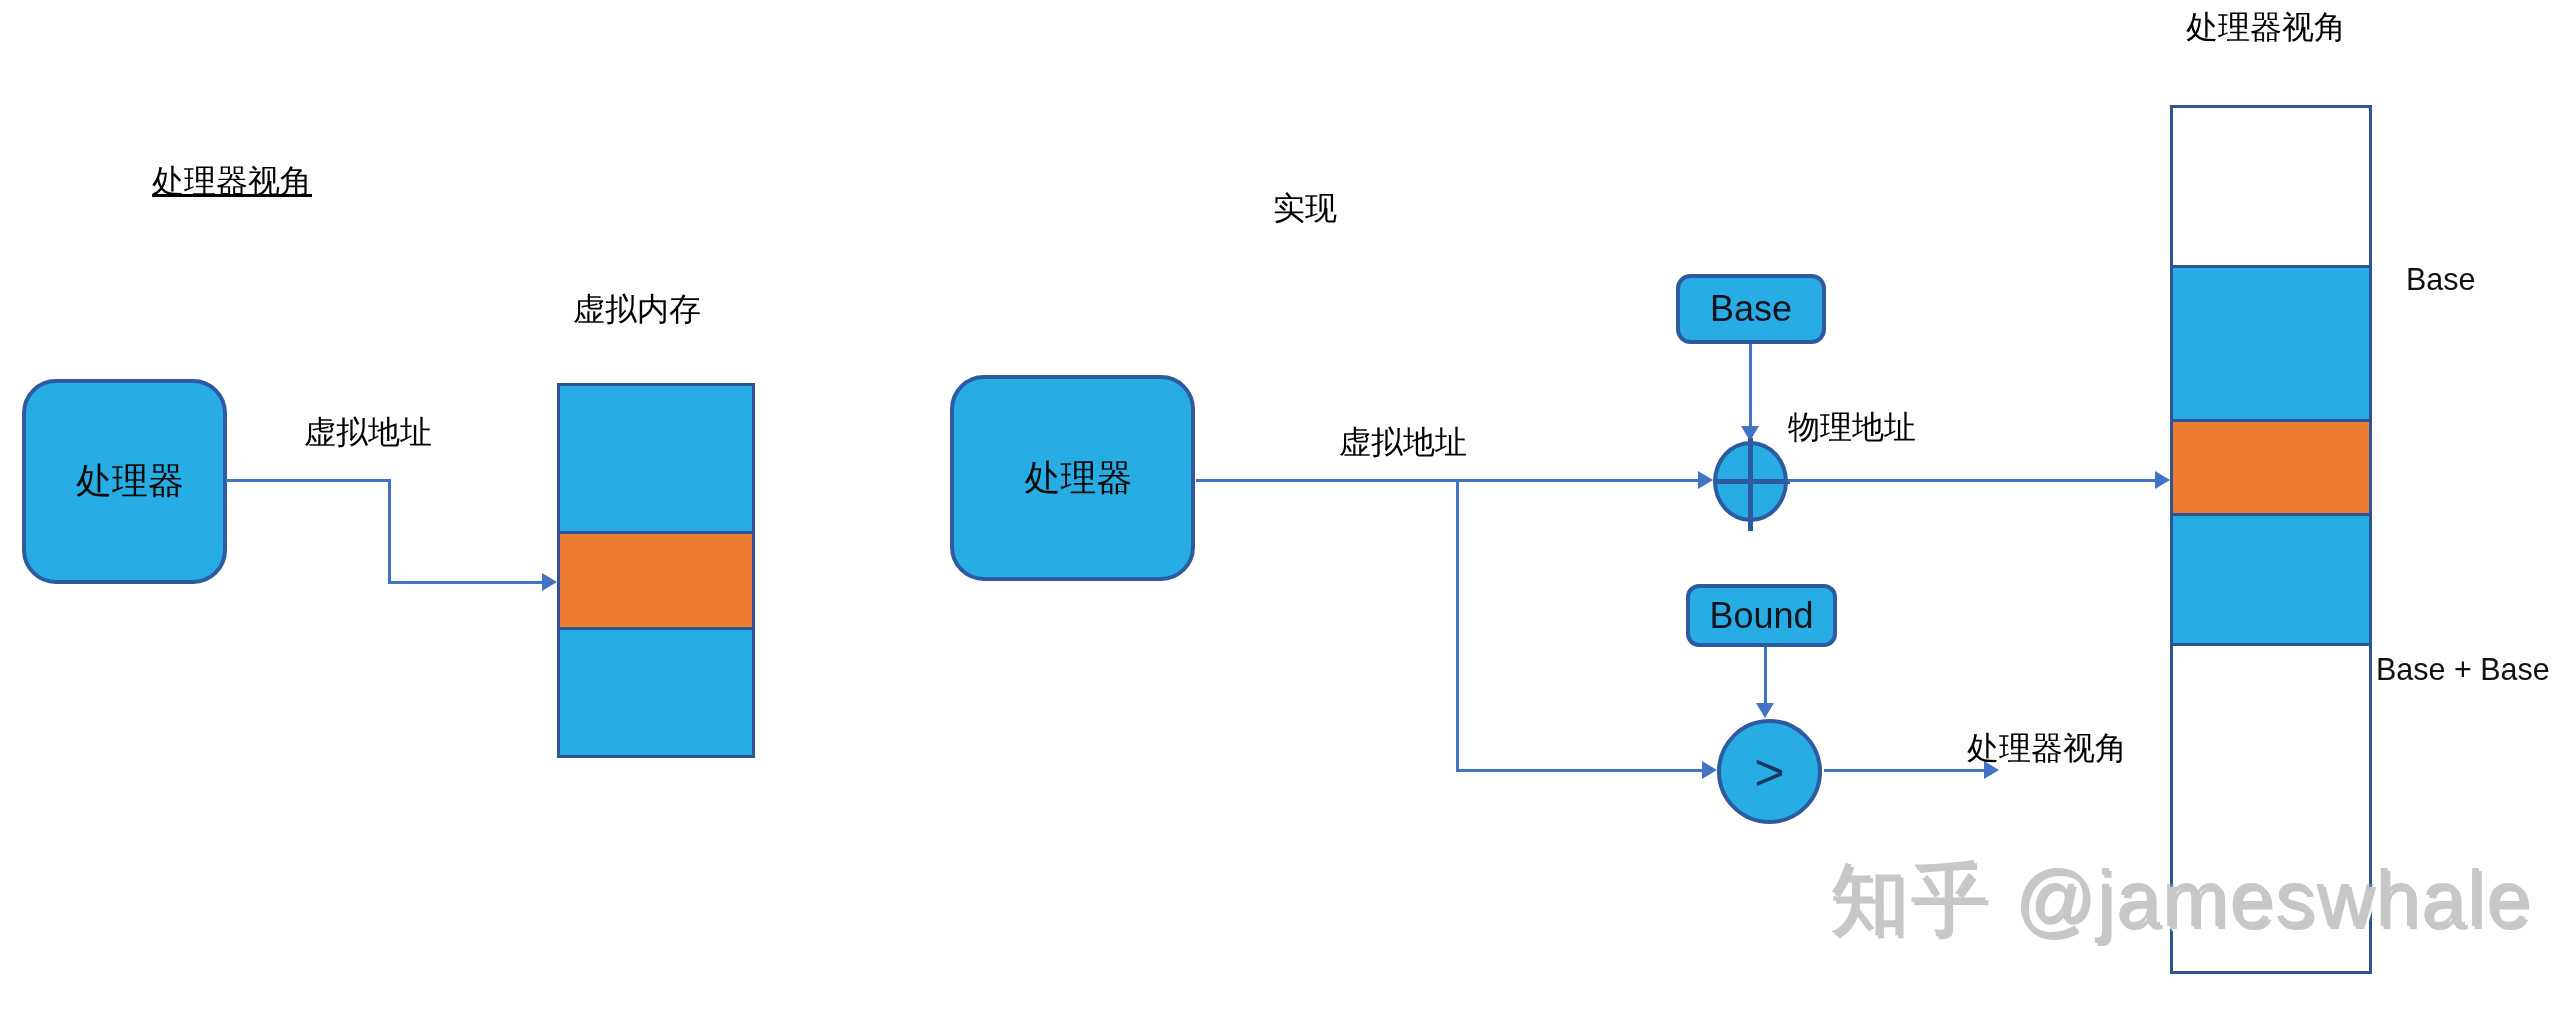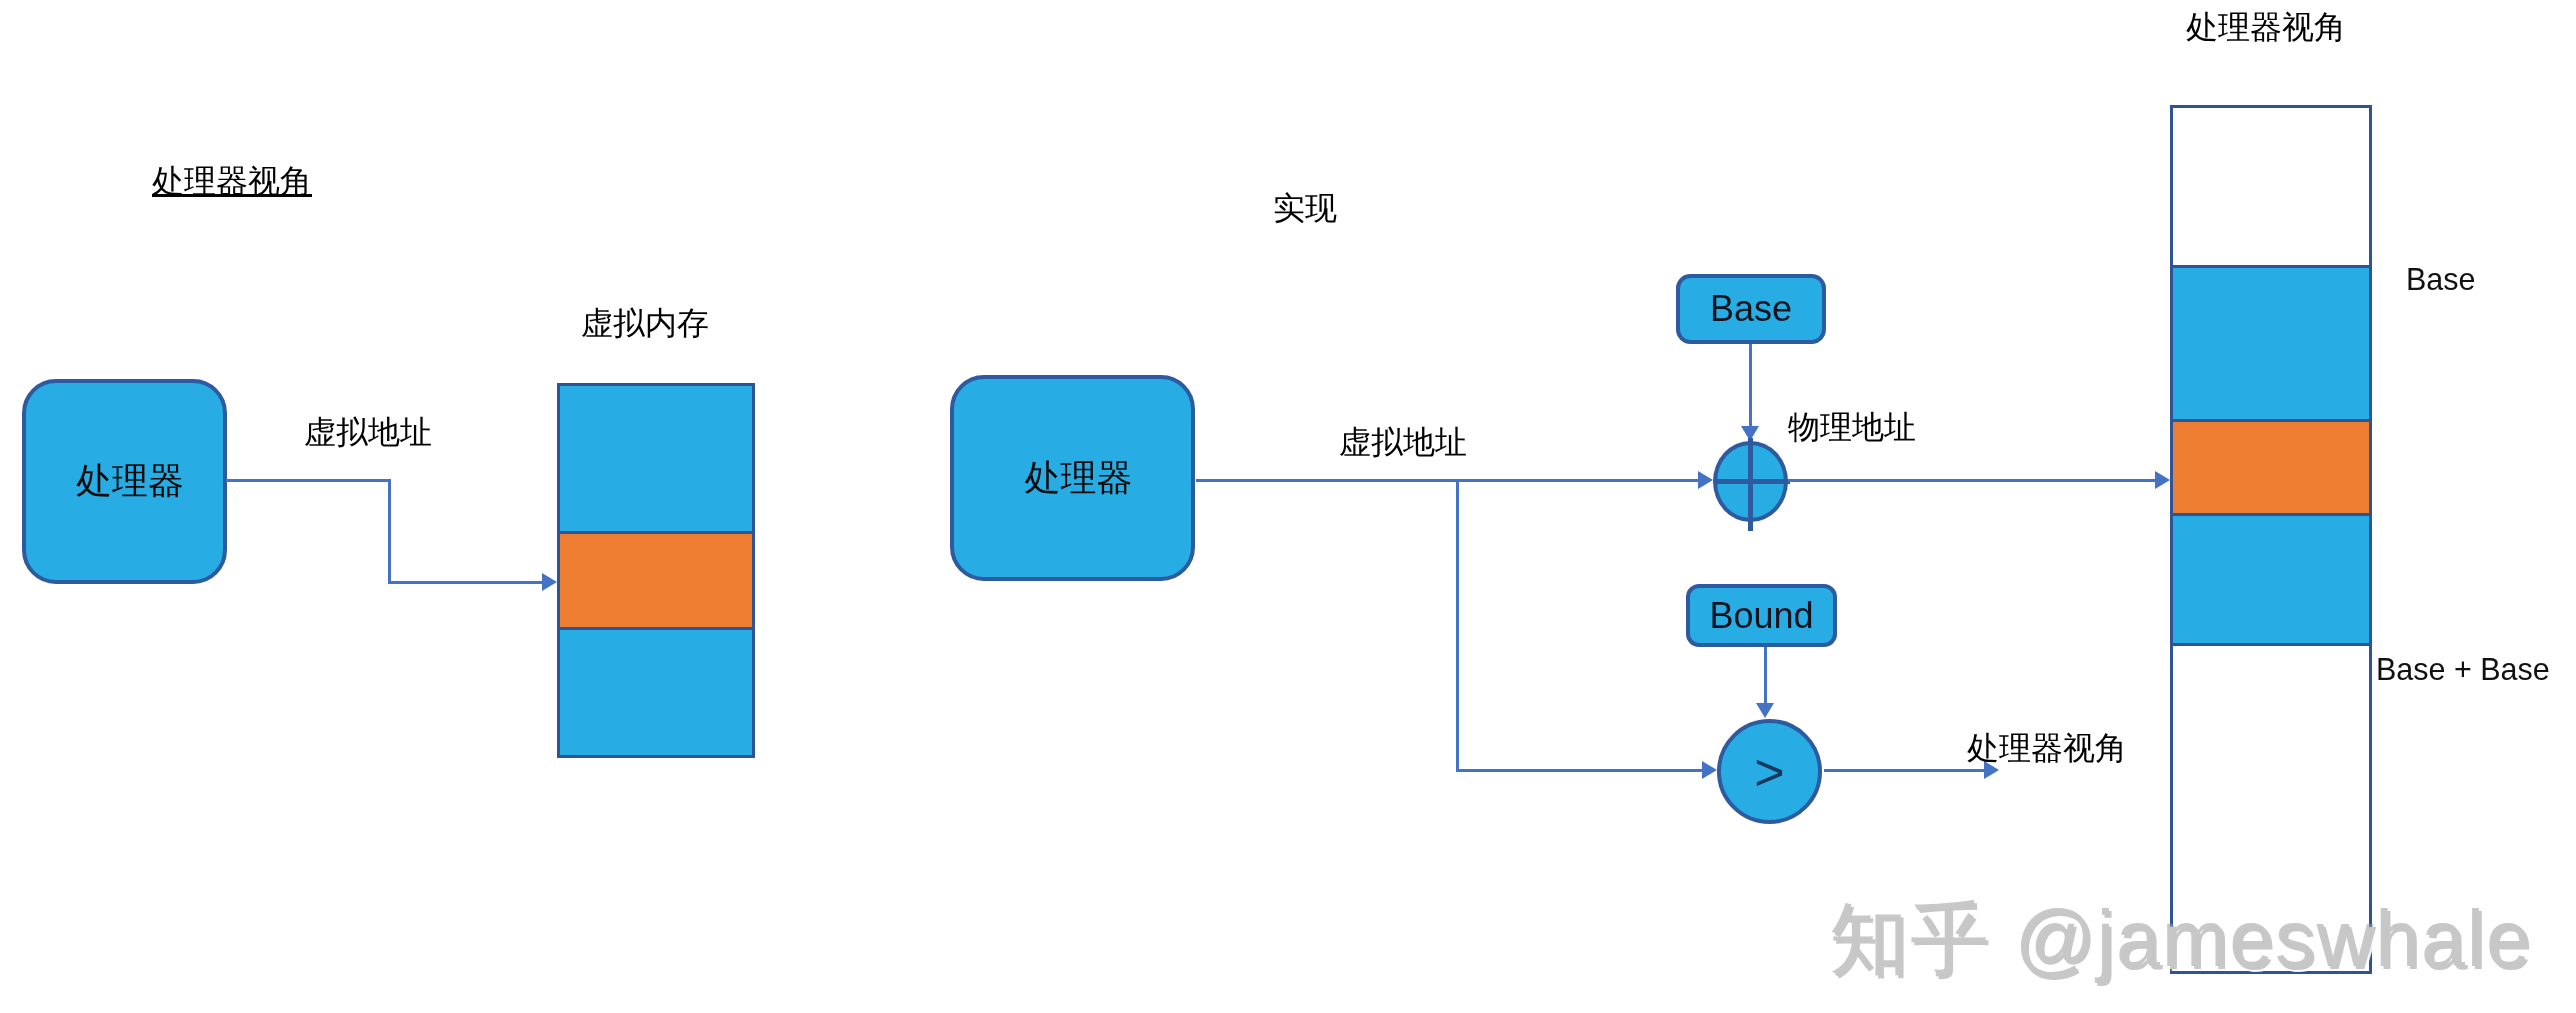--- a/index.html
+++ b/index.html
@@ -35,21 +35,20 @@
     box-sizing:border-box;display:flex;align-items:center;justify-content:center;
   }
   .adder{left:1713px;top:441px;width:75px;height:81px;}
   .adder .cross-v{position:absolute;left:50%;top:-7.2px;width:4.5px;height:93px;margin-left:-2.2px;background:#2e5aa0;}
   .adder .cross-h{position:absolute;top:50%;left:-0.9px;height:4.5px;width:74px;margin-top:-2.2px;background:#2e5aa0;}
   .comparator{left:1717px;top:719px;width:105px;height:105px;color:#17375e;font-size:52px;font-weight:500;}
   .watermark{
     position:absolute;left:1832px;top:850px;font-size:79px;letter-spacing:1.8px;
     color:#c7c7c7;text-shadow:-2.7px -2.7px 0 rgba(154,154,154,0.55), 1.8px 1.8px 0 rgba(255,255,255,0.9);
     white-space:nowrap;
-    margin-top:40px;
   }
 </style>
 </head>
 <body>
 
 <div class="canvas">
 
   <div class="label" style="left:152px;top:164px;text-decoration:underline;">处理器视角</div>
   <div class="label" style="left:1273px;top:191px;">实现</div>
 
@@ -57,21 +56,21 @@
     <span>处理器</span>
   </div>
 
   <div class="label" style="left:304px;top:415px;">虚拟地址</div>
 
   <div class="line-h" style="left:226px;top:479px;width:164px;"></div>
   <div class="line-v" style="left:388px;top:479px;height:104px;"></div>
   <div class="line-h" style="left:388px;top:581px;width:154px;"></div>
   <div class="arr-r" style="left:542px;top:573px;"></div>
 
-  <div class="label" style="left:573px;top:306px;margin-left:8px;">虚拟内存</div>
+  <div class="label" style="left:573px;top:292px;">虚拟内存</div>
 
   <div class="mem-col" style="left:557px;top:383px;width:198px;height:375px;">
     <div class="seg blue" style="height:145px;"></div>
     <div class="seg orange bt bb" style="height:99px;"></div>
     <div class="seg blue" style="height:125px;"></div>
   </div>
 
   <div class="proc-box" style="left:950px;top:375px;width:245px;height:206px;">
     <span>处理器</span>
   </div>

